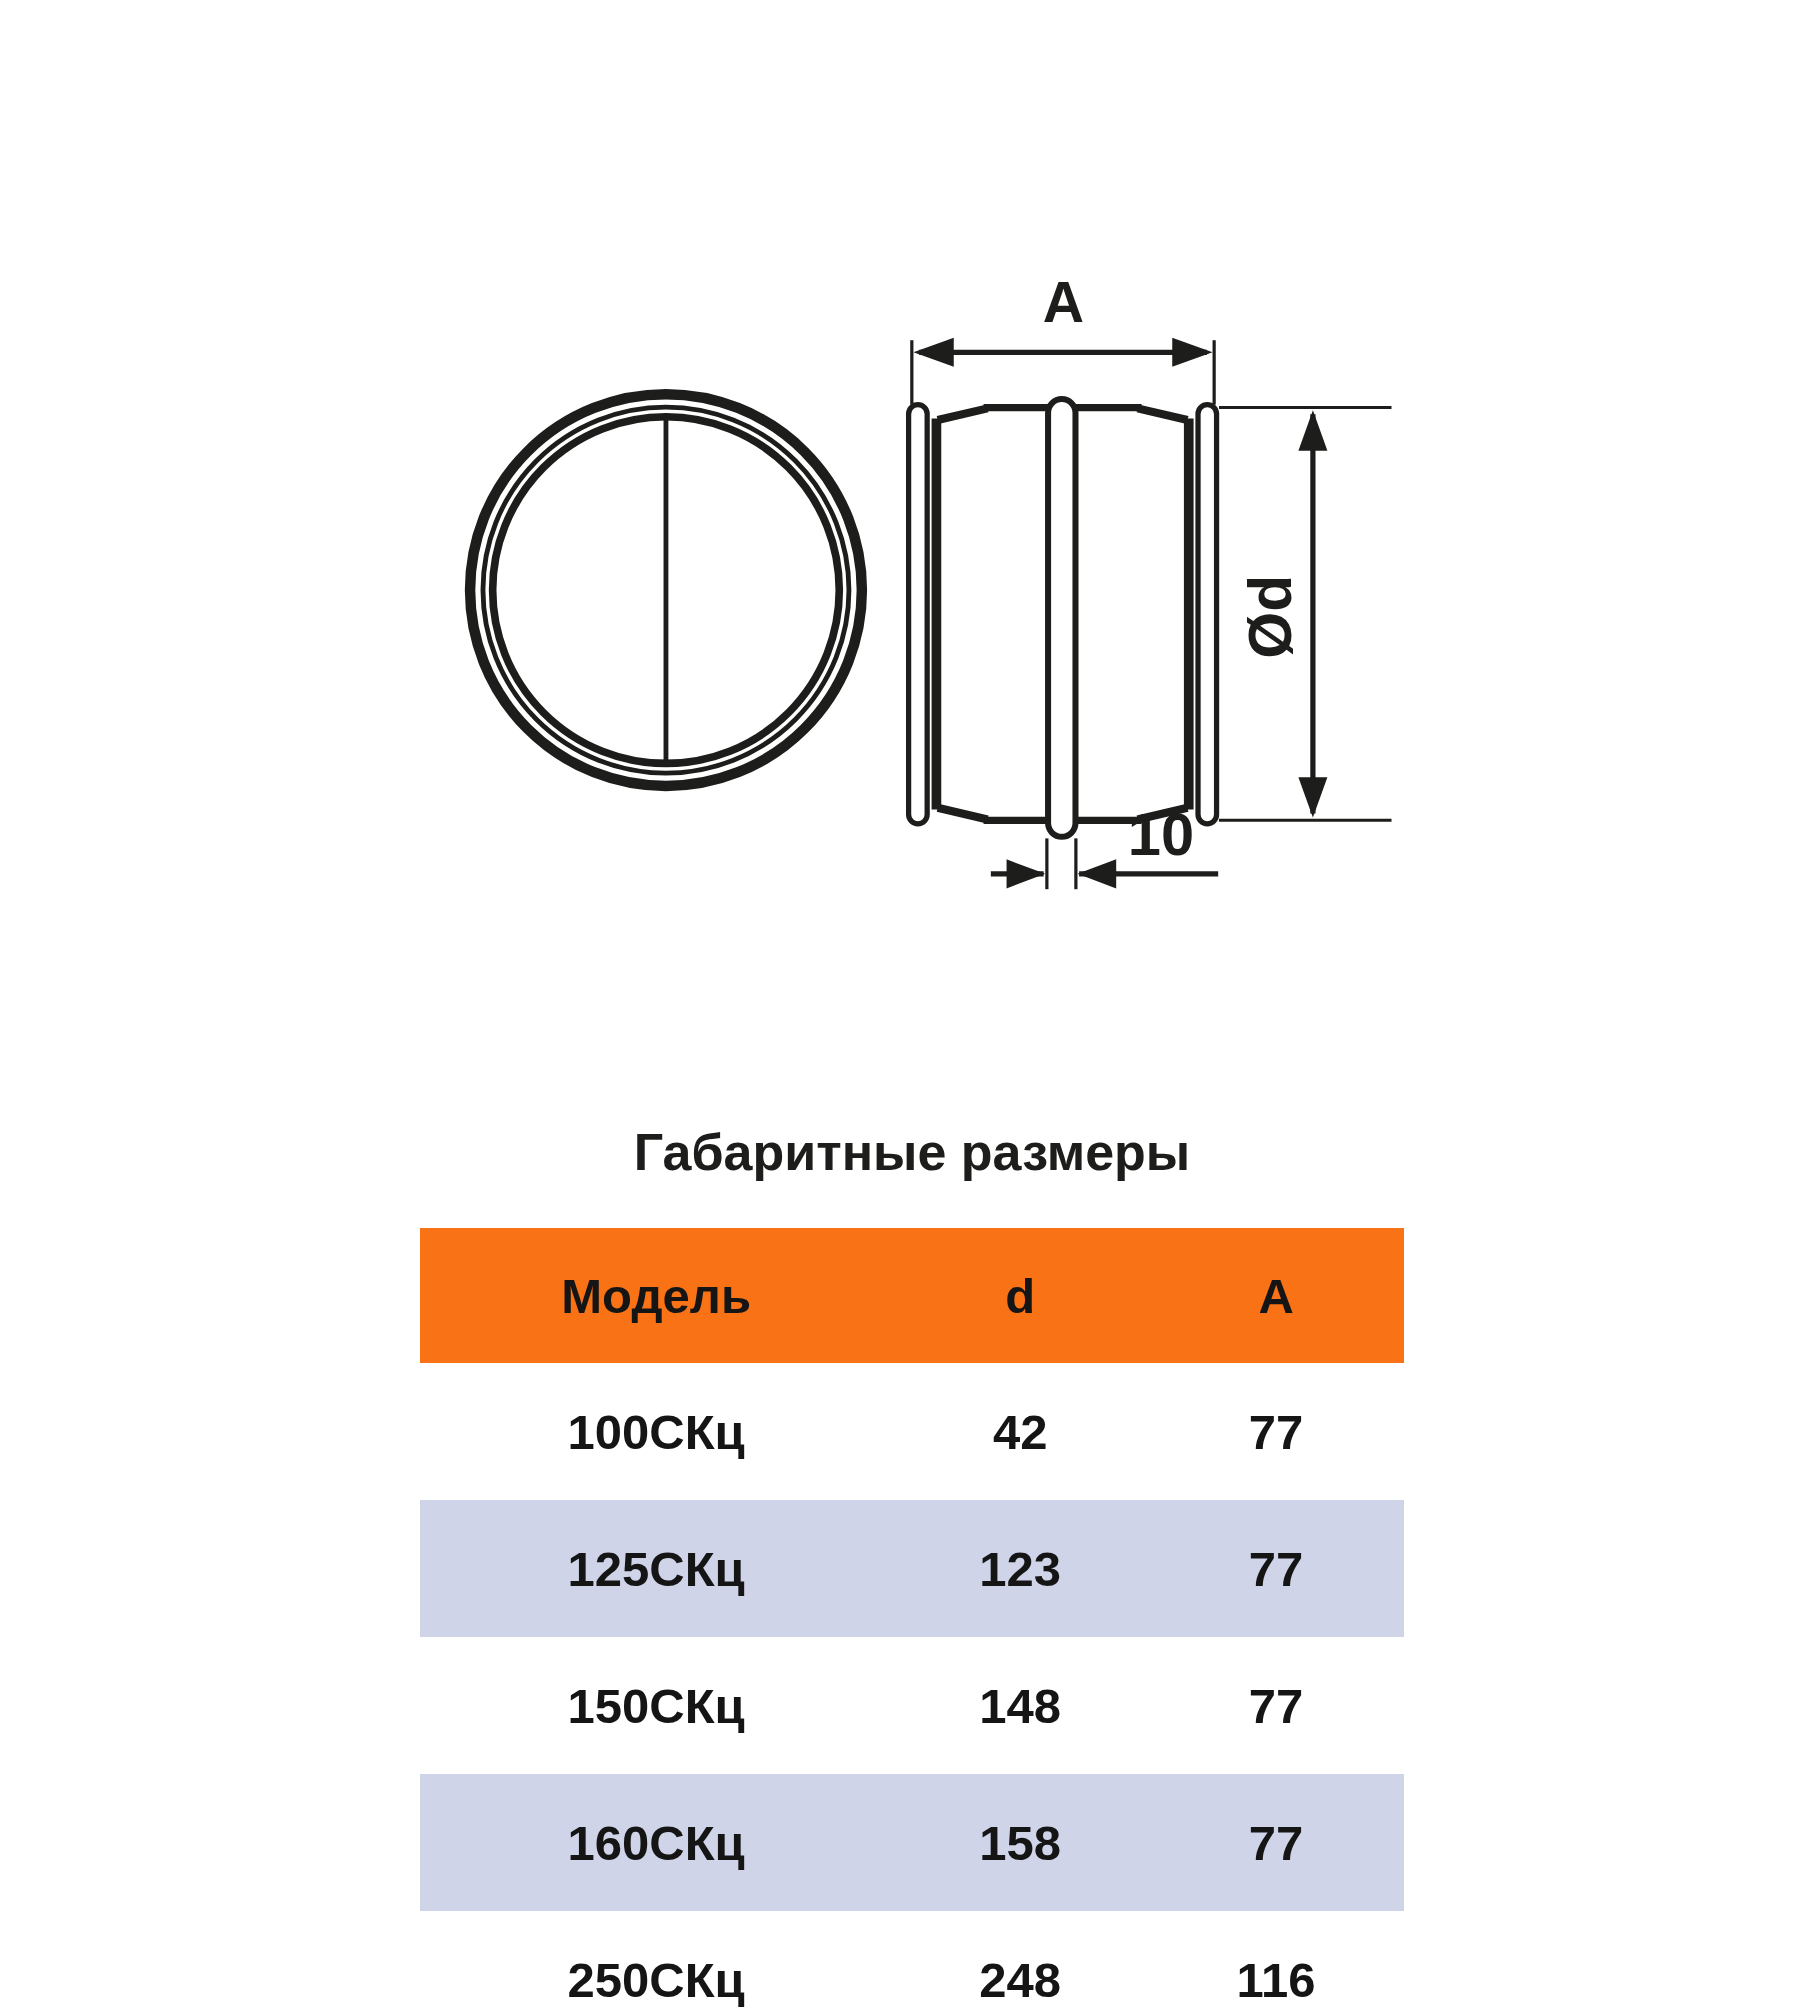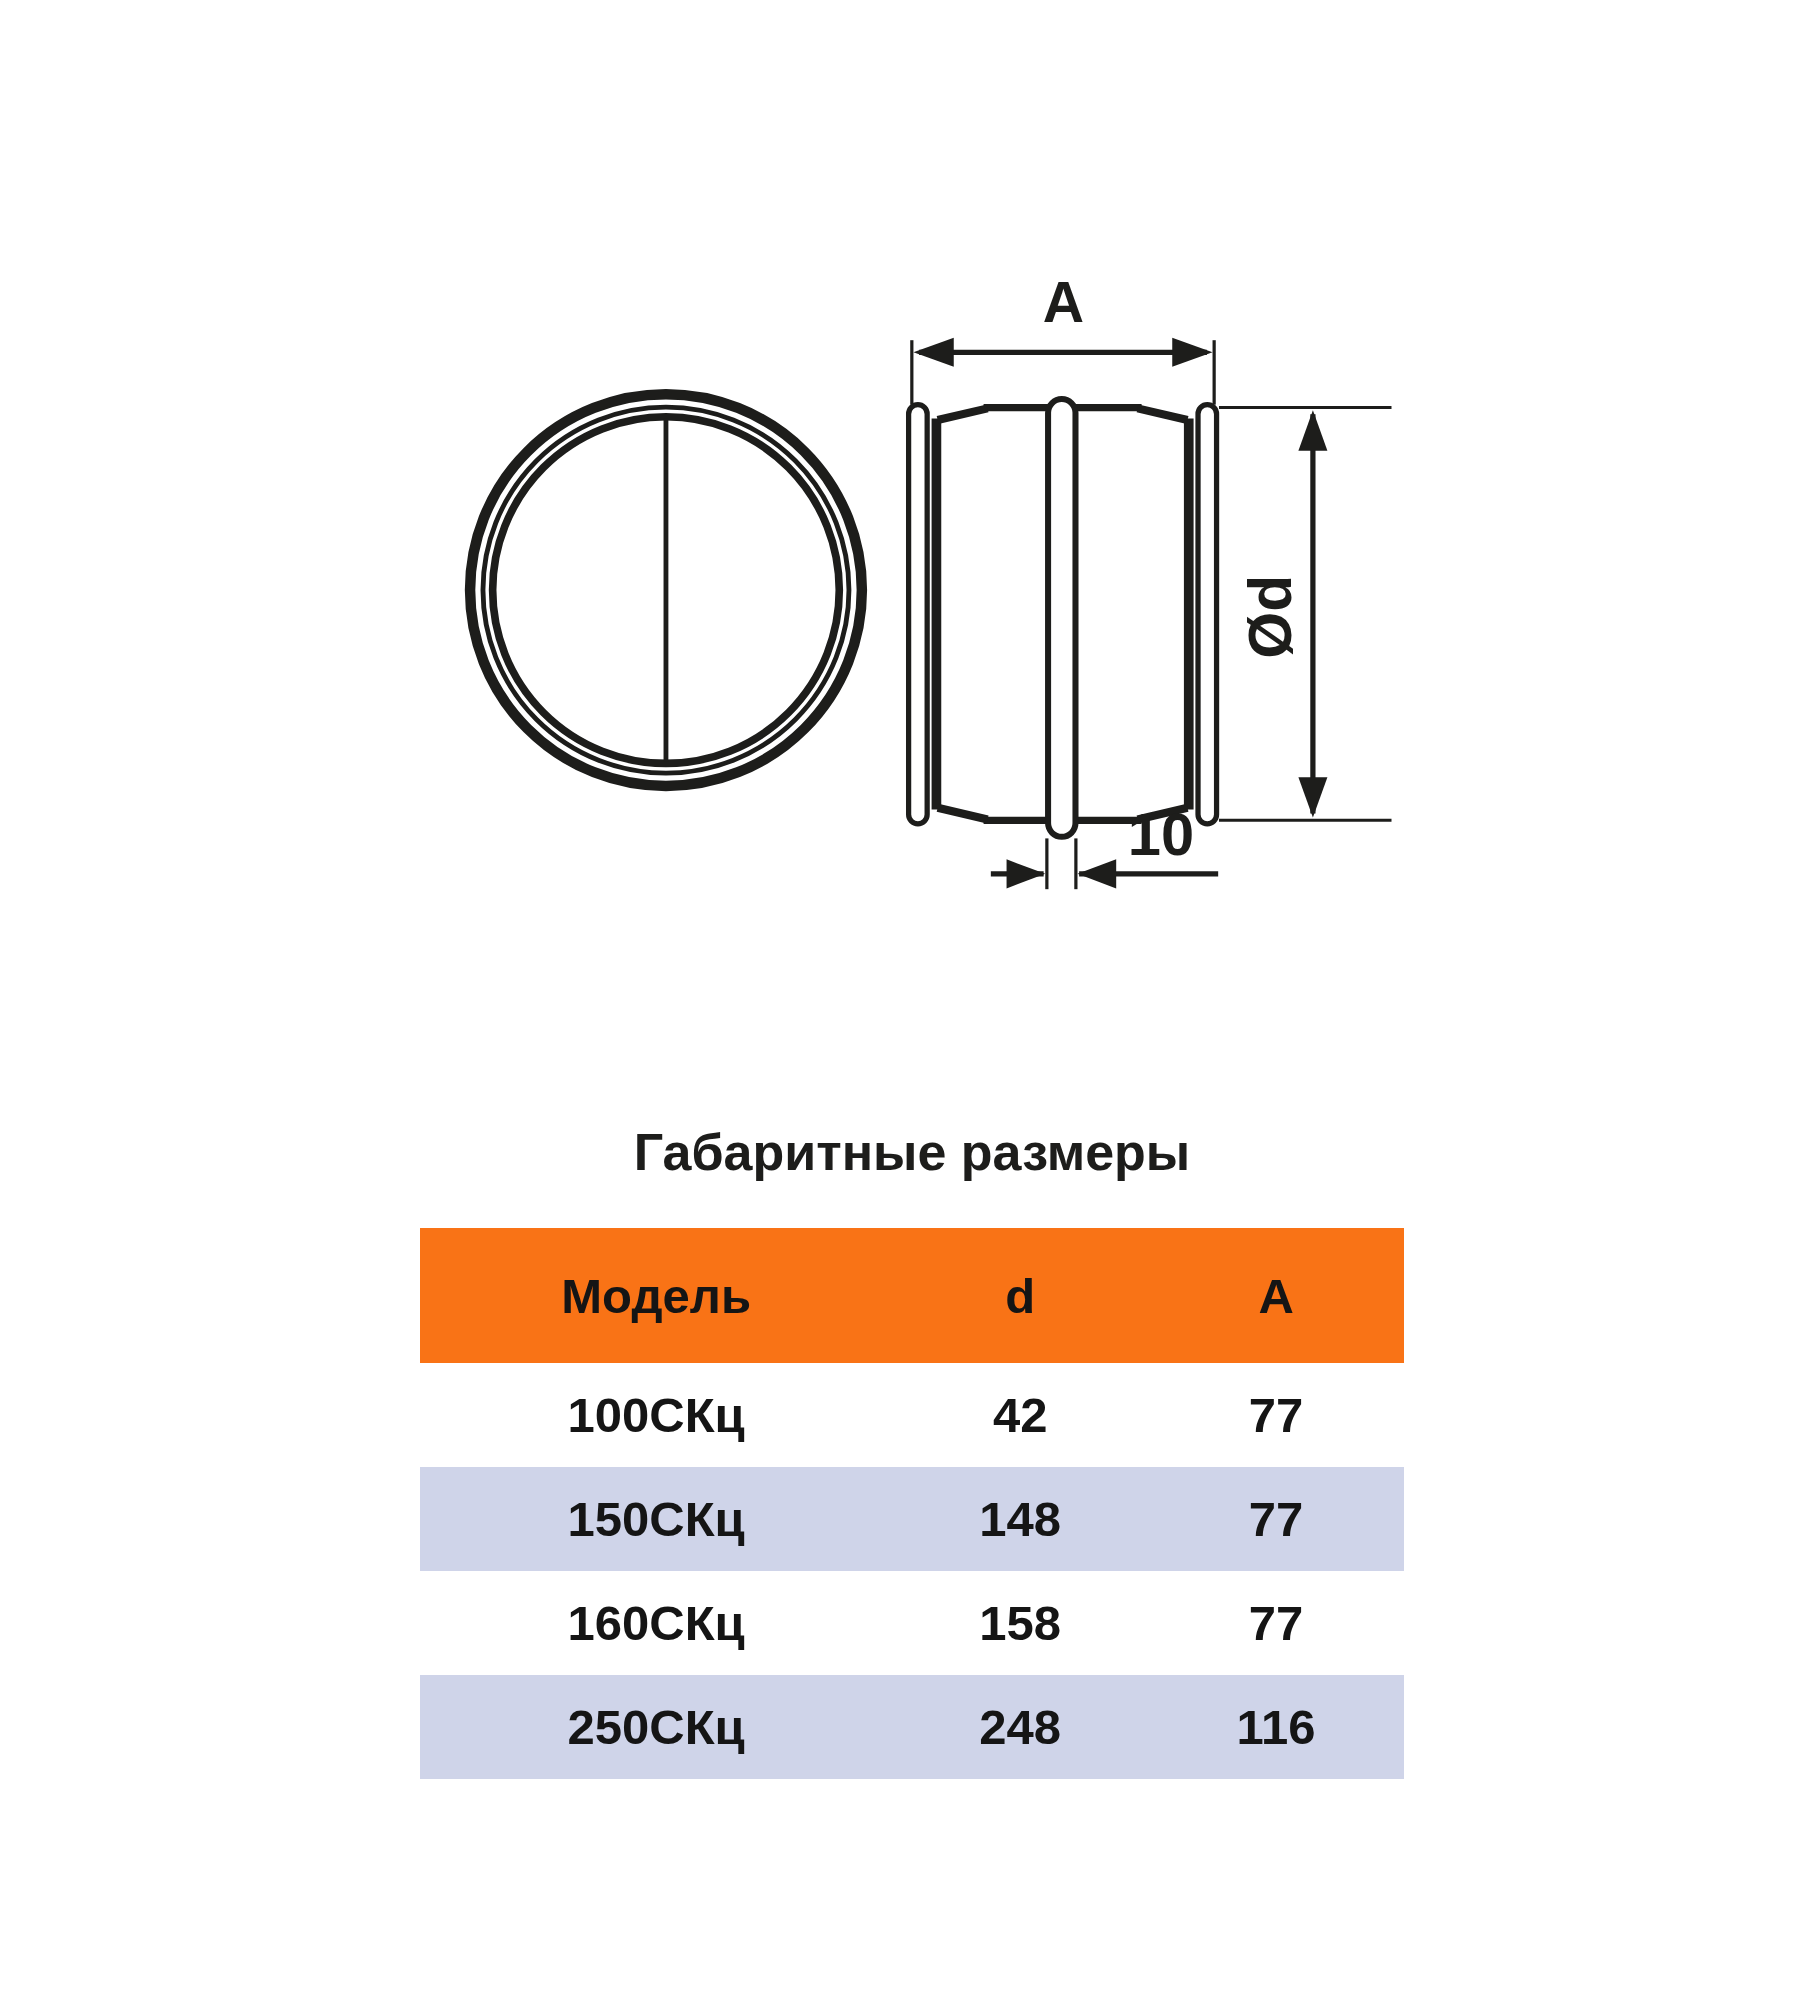--- a/index.html
+++ b/index.html
@@ -20,21 +20,21 @@
   }
   table.dims{
     position:absolute;left:420px;top:1228px;width:984px;
     border-collapse:collapse;table-layout:fixed;
     font-size:49px;font-weight:700;text-align:center;color:#151515;
   }
   table.dims th{
     height:135px;background:#f97316;font-weight:700;padding:0;
     vertical-align:middle;
   }
-  table.dims td{height:104px;padding:0;vertical-align:middle;margin-top:48px;}
+  table.dims td{height:137px;padding:0;vertical-align:middle;margin-top:48px;}
   table.dims tbody tr:nth-child(even){background:#cfd4e9;}
 </style>
 </head>
 <body>
 
 <div class="page">
 
   <svg class="drawing" width="1814" height="1048" viewBox="0 0 4500 2600">
 
     <g fill="none">
@@ -107,20 +107,25 @@
         <th>A</th>
       </tr>
     </thead>
     <tbody>
       <tr>
         <td>100СКц</td>
         <td>42</td>
         <td>77</td>
       </tr>
       <tr>
+        <td>125СКц</td>
+        <td>123</td>
+        <td>77</td>
+      </tr>
+      <tr>
         <td>150СКц</td>
         <td>148</td>
         <td>77</td>
       </tr>
       <tr>
         <td>160СКц</td>
         <td>158</td>
         <td>77</td>
       </tr>
       <tr>

